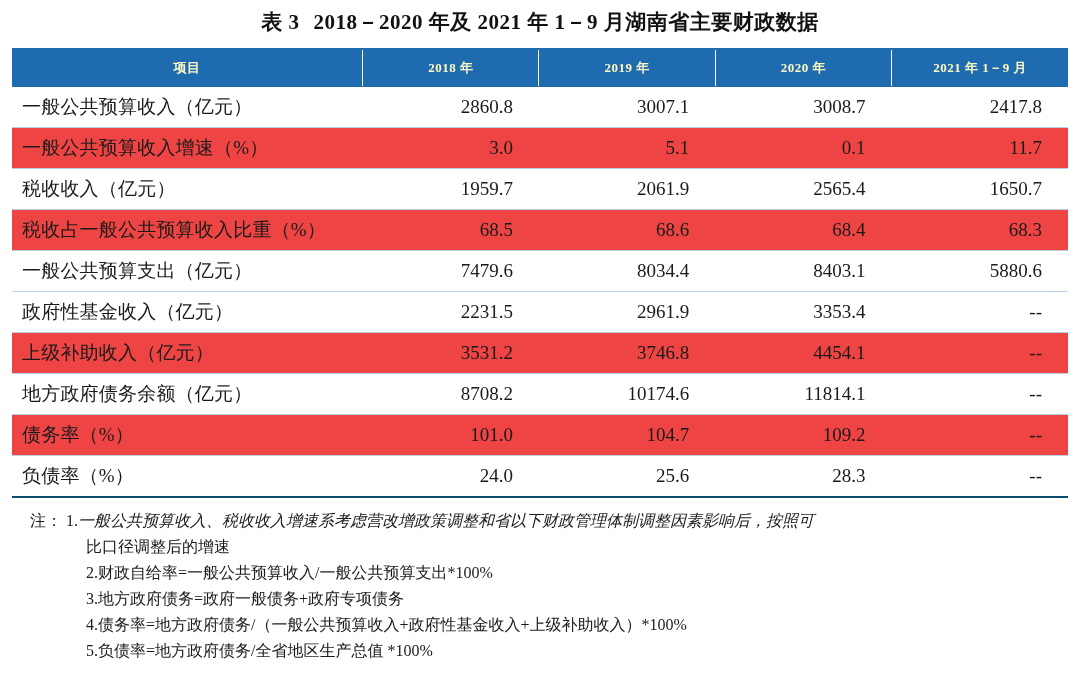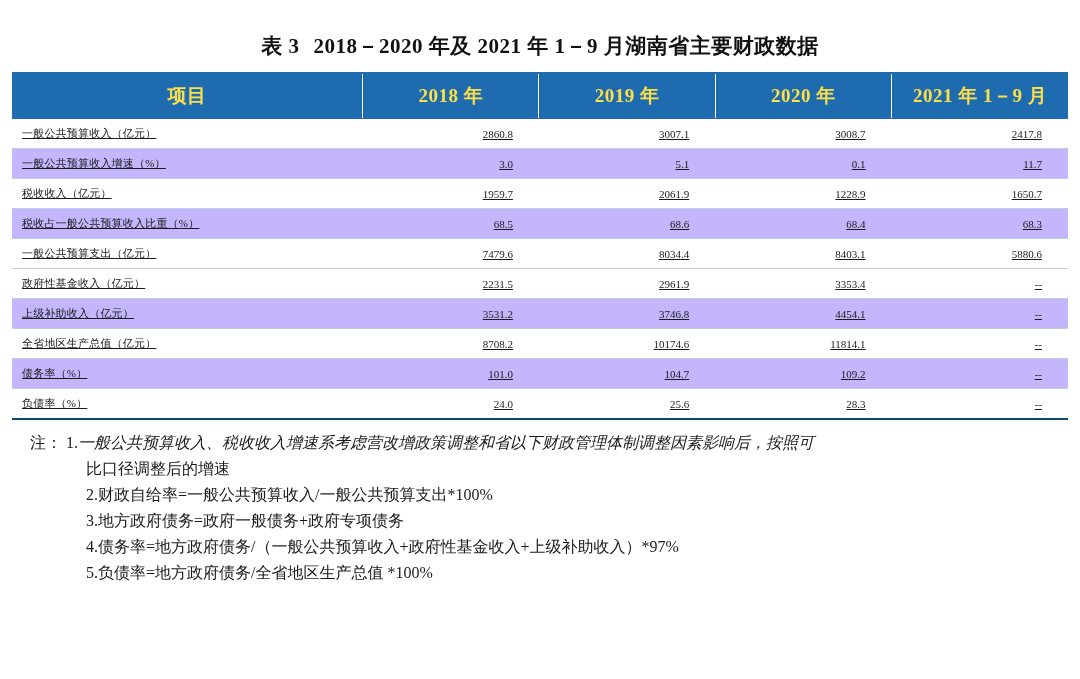--- a/index.html
+++ b/index.html
@@ -21,52 +21,50 @@
     box-sizing: border-box;
     padding: 0 12px;
   }
   .table-title {
     text-align: center;
     font-size: 21px;
     font-weight: bold;
     letter-spacing: 0.5px;
     padding: 8px 0 12px 0;
     color: #111111;
-    margin-top: 24px;
   }
   .table-title .title-num {
     margin-right: 14px;
   }
   table.fin {
     width: 1056px;
     border-collapse: collapse;
     table-layout: fixed;
     font-size: 17px;
   }
   table.fin col.c-item { width: 33.2%; }
   table.fin col.c-yr  { width: 16.7%; }
   thead th {
     background: #1f6bb0;
-    color: #fde047;
+    color: #fef9c3;
     font-weight: bold;
-    font-size: 19px;
+    font-size: 13px;
     text-align: center;
     padding: 9px 6px;
     border-right: 1px solid #ffffff;
     letter-spacing: 0.5px;
   }
   thead th:last-child { border-right: none; }
   tbody td {
     padding: 7px 10px;
-    font-size: 11px;
+    font-size: 19px;
     border-bottom: 1px solid #b9cfe4;
-    text-decoration: underline;
   }
   tbody tr.alt td {
-    background: #c4b5fd;
+    background: #ef4444;
   }
   tbody td.item {
     text-align: left;
     letter-spacing: 0.2px;
   }
   tbody td.num {
     text-align: right;
     padding-right: 26px;
     font-family: "Liberation Serif", "DejaVu Serif", serif;
   }
@@ -146,21 +144,21 @@
         <td class="item">一般公共预算收入增速（%）</td>
         <td class="num">3.0</td>
         <td class="num">5.1</td>
         <td class="num">0.1</td>
         <td class="num">11.7</td>
       </tr>
       <tr>
         <td class="item">税收收入（亿元）</td>
         <td class="num">1959.7</td>
         <td class="num">2061.9</td>
-        <td class="num">1228.9</td>
+        <td class="num">2565.4</td>
         <td class="num">1650.7</td>
       </tr>
       <tr class="alt">
         <td class="item">税收占一般公共预算收入比重（%）</td>
         <td class="num">68.5</td>
         <td class="num">68.6</td>
         <td class="num">68.4</td>
         <td class="num">68.3</td>
       </tr>
       <tr>
@@ -178,21 +176,21 @@
         <td class="num">--</td>
       </tr>
       <tr class="alt">
         <td class="item">上级补助收入（亿元）</td>
         <td class="num">3531.2</td>
         <td class="num">3746.8</td>
         <td class="num">4454.1</td>
         <td class="num">--</td>
       </tr>
       <tr>
-        <td class="item">全省地区生产总值（亿元）</td>
+        <td class="item">地方政府债务余额（亿元）</td>
         <td class="num">8708.2</td>
         <td class="num">10174.6</td>
         <td class="num">11814.1</td>
         <td class="num">--</td>
       </tr>
       <tr class="alt">
         <td class="item">债务率（%）</td>
         <td class="num">101.0</td>
         <td class="num">104.7</td>
         <td class="num">109.2</td>
@@ -215,20 +213,20 @@
       <span class="note-body">一般公共预算收入、税收收入增速系考虑营改增政策调整和省以下财政管理体制调整因素影响后，按照可</span>
     </div>
     <div class="note-line">比口径调整后的增速</div>
     <div class="note-indent">
       <span class="note-idx">2.</span><span>财政自给率=一般公共预算收入/一般公共预算支出*100%</span>
     </div>
     <div class="note-indent">
       <span class="note-idx">3.</span><span>地方政府债务=政府一般债务+政府专项债务</span>
     </div>
     <div class="note-indent">
-      <span class="note-idx">4.</span><span>债务率=地方政府债务/（一般公共预算收入+政府性基金收入+上级补助收入）*97%</span>
+      <span class="note-idx">4.</span><span>债务率=地方政府债务/（一般公共预算收入+政府性基金收入+上级补助收入）*100%</span>
     </div>
     <div class="note-indent">
       <span class="note-idx">5.</span><span>负债率=地方政府债务/全省地区生产总值 *100%</span>
     </div>
   </div>
 
 </div>
 
 </body></html>

